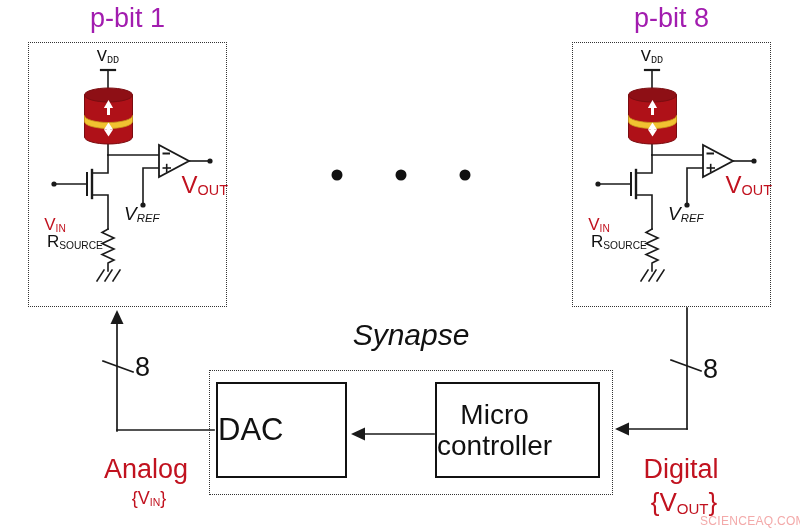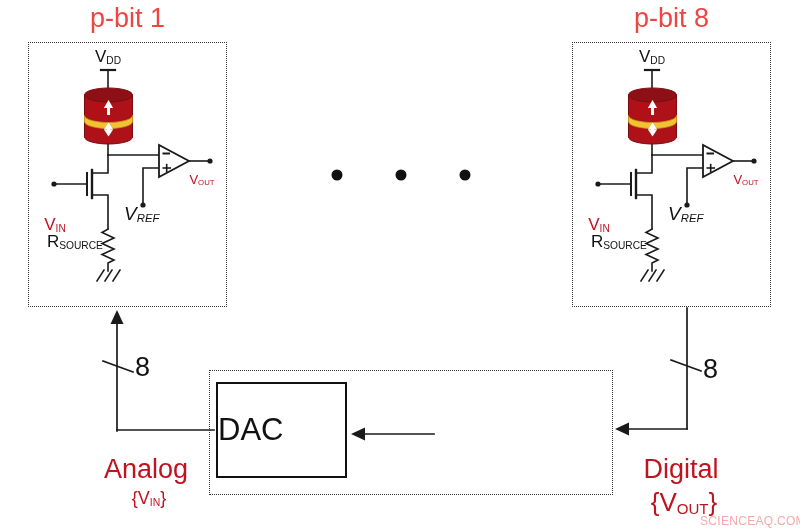--- a/index.html
+++ b/index.html
@@ -1,27 +1,27 @@
 <!DOCTYPE html>
 <html style="--accent-red: #C1121F; --mtj-body: #AF1118; --mtj-top: #8E0F15; --mtj-band: #F1C231; --wire: #1a1a1a;"><head>
 <meta charset="utf-8">
 <style>
   html,body{margin:0;padding:0;background:#fff;}
   .canvas{position:relative;width:800px;height:530px;background:#fff;overflow:hidden;
           font-family:"Liberation Sans","DejaVu Sans",sans-serif;color:#111;}
   .abs{position:absolute;}
-  .pbit-title{position:absolute;width:199px;text-align:center;font-size:27px;color:#ef4444;}
+  .pbit-title{position:absolute;width:199px;text-align:center;font-size:27px;color:#a21caf;}
   .pbit-box{position:absolute;width:199px;height:265px;border:1.5px dotted #333;box-sizing:border-box;}
   .pbit-box svg{position:absolute;left:0;top:0;}
   .clabel{position:absolute;font-size:17px;line-height:1;white-space:nowrap;color:#111;}
   .clabel .sub{font-size:60%;vertical-align:-16%;letter-spacing:0;}
   .red{color:var(--accent-red,#C1121F);}
-  .vdd{left:49px;top:5px;width:60px;text-align:center;}
+  .vdd{left:49px;top:5px;width:60px;text-align:center;font-family:Liberation Mono, monospace;}
   .vin{left:4px;top:152px;width:44px;text-align:center;margin-top:21px;}
-  .vout{left:147px;top:130px;width:52px;text-align:center;font-size:13px;}
+  .vout{left:147px;top:130px;width:52px;text-align:right;font-size:24px;}
   .vref{left:95px;top:161px;font-size:19px;font-style:italic;}
   .rsource{left:18px;top:190px;}
   .syn-title{left:209px;top:318px;width:404px;text-align:center;font-style:italic;font-size:30px;}
   .syn-box{left:209px;top:370px;width:404px;height:125px;border:1.5px dotted #333;box-sizing:border-box;}
   .solid-box{position:absolute;border:2.5px solid #111;box-sizing:border-box;background:#fff;
              display:flex;align-items:center;text-align:center;}
   .dac-box{left:216px;top:382px;width:131px;height:96px;font-size:31px;}
   .micro-box{left:435px;top:382px;width:165px;height:96px;font-size:28px;line-height:1.12;}
   .bus-num{position:absolute;font-size:27px;color:#111;}
   .cap{position:absolute;text-align:center;font-size:27px;line-height:1;}
@@ -160,24 +160,28 @@
       <line x1="671" y1="360" x2="701" y2="371"></line>
       <line x1="434" y1="434" x2="364" y2="434"></line>
     </g>
     <g fill="var(--wire,#1a1a1a)" stroke="none">
       <polygon points="117,310 110.5,324 123.5,324"></polygon>
       <polygon points="615,429 629,422.5 629,435.5"></polygon>
       <polygon points="351,434 365,427.5 365,440.5"></polygon>
     </g>
   </svg>
 
+  <div class="abs syn-title">Synapse</div>
   <div class="abs syn-box"></div>
   <div class="solid-box dac-box">
       <span>DAC</span>
     </div>
+  <div class="solid-box micro-box">
+    <span><span>Micro</span><br><span>controller</span></span>
+  </div>
 
   <div class="bus-num" style="left:135px;top:352px;">8</div>
   <div class="bus-num" style="left:703px;top:354px;">8</div>
 
   <div class="cap red" style="left:86px;top:456px;width:120px;">Analog</div>
   <div class="cap red" style="left:89px;top:489px;width:120px;font-size:18px;"><span>{V</span><span class="sub">IN</span><span>}</span></div>
   <div class="cap red" style="left:620px;top:456px;width:122px;">Digital</div>
   <div class="cap red" style="left:622px;top:489px;width:124px;font-size:26px;"><span>{V</span><span class="sub">OUT</span><span>}</span></div>
 
   <div class="watermark">SCIENCEAQ.COM</div>

